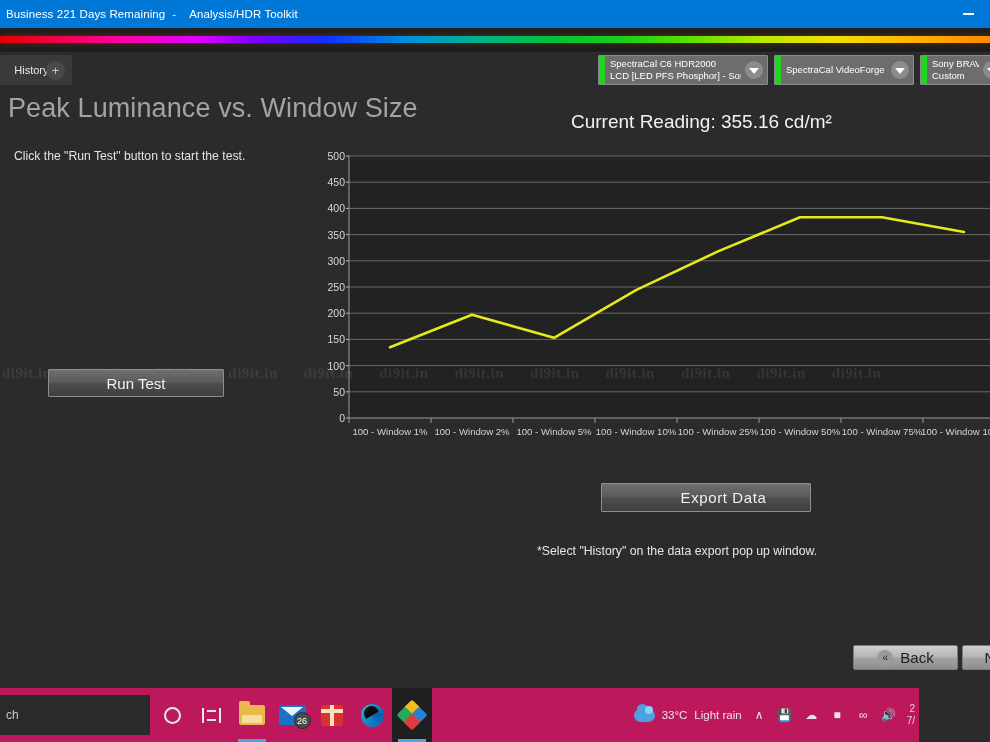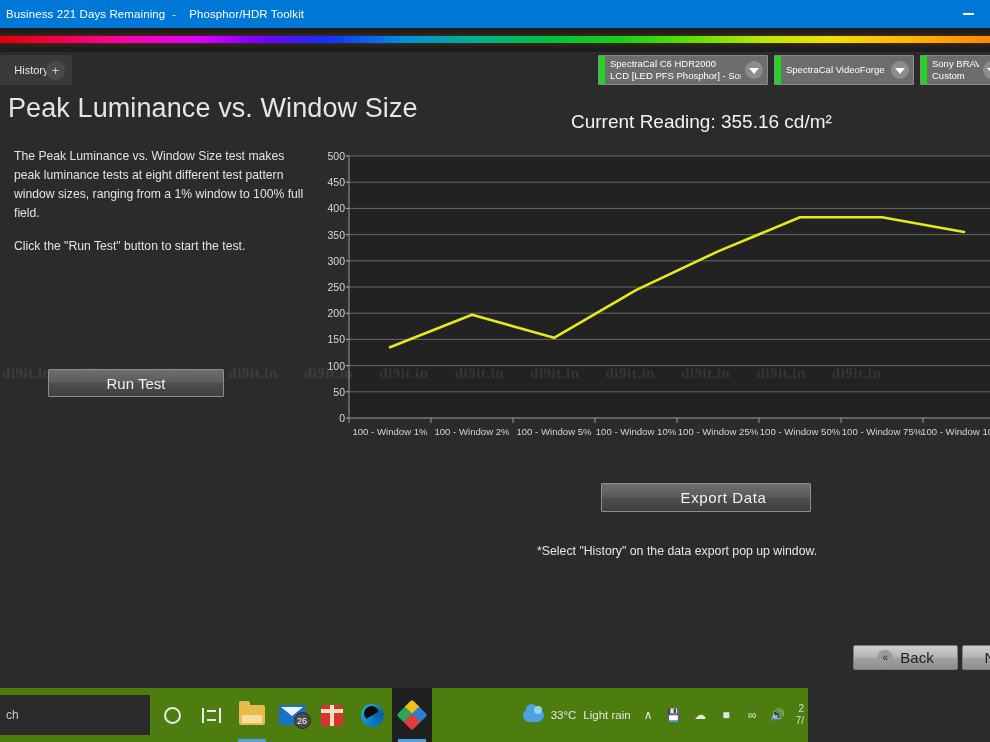--- a/index.html
+++ b/index.html
@@ -88,21 +88,21 @@
   .dd-arrow i {
     display: block; width: 0; height: 0;
     border-left: 5px solid transparent; border-right: 5px solid transparent;
     border-top: 6px solid #ffffff; margin-top: 1px;
   }
   .dd1 { width: 170px; } .dd2 { width: 140px; } .dd3 { width: 86px; }
 
   
   .page-title {
     position: absolute; left: 8px; top: 93px;
-    font-size: 27px; color: #e5e5e5; font-weight: 400; letter-spacing: .1px;
+    font-size: 27px; color: #a3a3a3; font-weight: 400; letter-spacing: .1px;
   }
   .desc {
     position: absolute; left: 14px; top: 147px; width: 300px;
     font-size: 12.2px; color: #e2e2e2; line-height: 19px;
   }
   .desc p + p { margin-top: 14px; }
 
   .reading {
     position: absolute; left: 571px; top: 111px;
     font-size: 19px; color: #f2f2f2;
@@ -156,22 +156,22 @@
     display: flex; align-items: center; gap: 26px; padding-left: 2px;
     pointer-events: none; overflow: hidden; white-space: nowrap;
   }
   .wm span {
     color: rgba(255,255,255,.085); font-size: 15px; font-weight: bold;
     font-family: "Liberation Serif", serif; letter-spacing: .5px;
   }
 
   
   .taskbar {
-    position: absolute; left: 0; bottom: 0; width: 808px; height: 54px;
-    background: #4d7c0f;
+    position: absolute; left: 0; bottom: 0; width: 919px; height: 54px;
+    background: #be185d;
   }
   .tb-search {
     position: absolute; left: 0; top: 7px; width: 150px; height: 40px;
     background: #2a2a2a; color: #c9c9c9; font-size: 12px;
     display: flex; align-items: center; padding-left: 6px;
   }
   .tb-icons {
     position: absolute; left: 152px; top: 0; height: 54px;
     display: flex; align-items: center; gap: 0;
   }
@@ -268,21 +268,21 @@
   .tray-clock { font-size: 10px; line-height: 12px; text-align: right; opacity: .9; }
 </style>
 </head>
 <body>
 
 <div id="root">
 
   <div class="titlebar">
     <span class="titlebar-text">Business 221 Days Remaining</span>
     <span class="titlebar-sep">-</span>
-    <span class="titlebar-text">Phosphor/HDR Toolkit</span>
+    <span class="titlebar-text">Analysis/HDR Toolkit</span>
     <span class="titlebar-spacer"></span>
     <div class="min-btn">
       <span class="min-glyph"></span>
     </div>
   </div>
 
   <div class="gradient-wrap">
     <div class="gradient-bar"></div>
   </div>
 
@@ -324,21 +324,20 @@
       </div>
       <div class="dd-arrow">
           <i></i>
         </div>
     </div>
   </div>
 
   <div class="page-title">Peak Luminance vs. Window Size</div>
 
   <div class="desc">
-    <p>The Peak Luminance vs. Window Size test makes peak luminance tests at eight different test pattern window sizes, ranging from a 1% window to 100% full field.</p>
     <p>Click the "Run Test" button to start the test.</p>
   </div>
 
   <div class="reading">Current Reading: 355.16 cd/m²</div>
 
   <div class="chart">
     <svg id="chart-svg" width="680" height="300">
         <rect x="24" y="6" width="656" height="262" fill="#222222"></rect>
         <line x1="24" y1="268" x2="680" y2="268" stroke="#9a9a9a" stroke-width="1" opacity="1"></line>
         <text x="20" y="272" fill="#d8d8d8" font-size="10.5" text-anchor="end" font-family="&quot;Liberation Sans&quot;, sans-serif">0</text>

